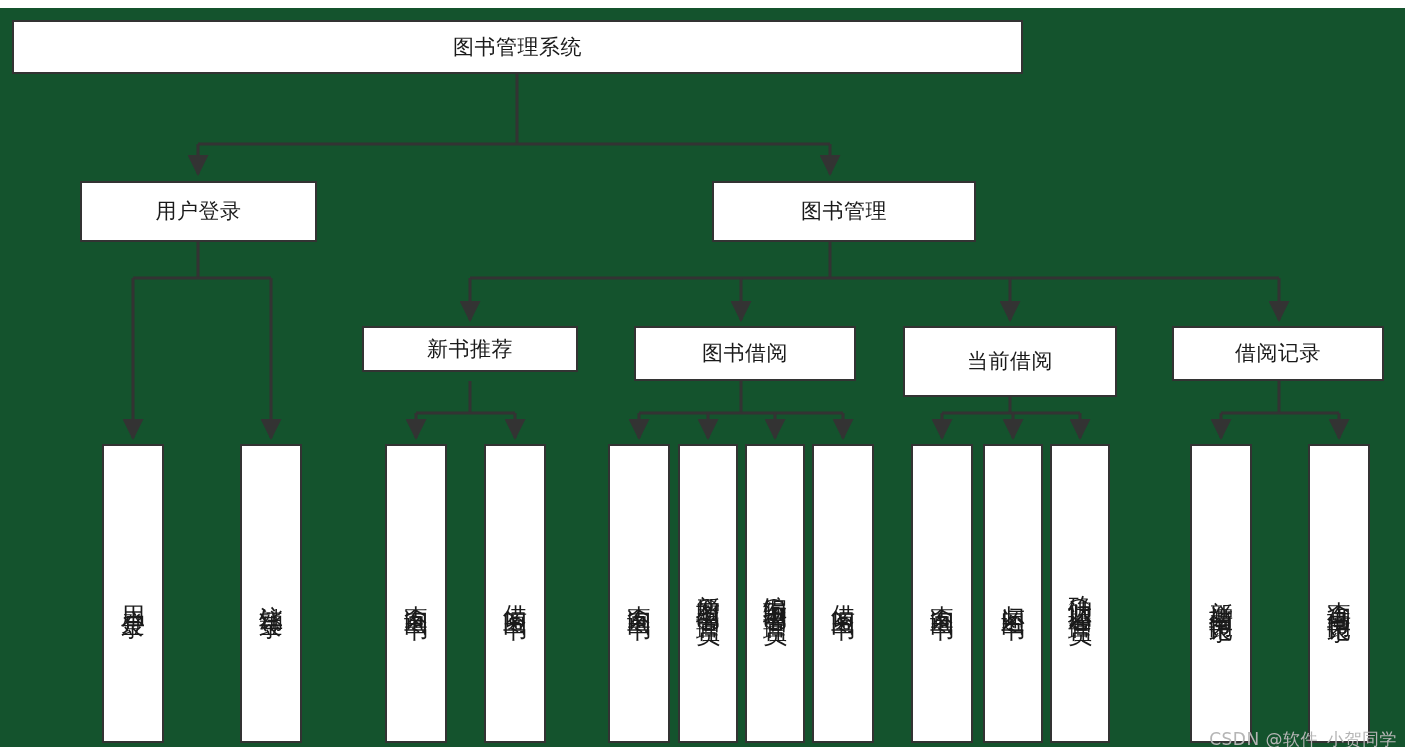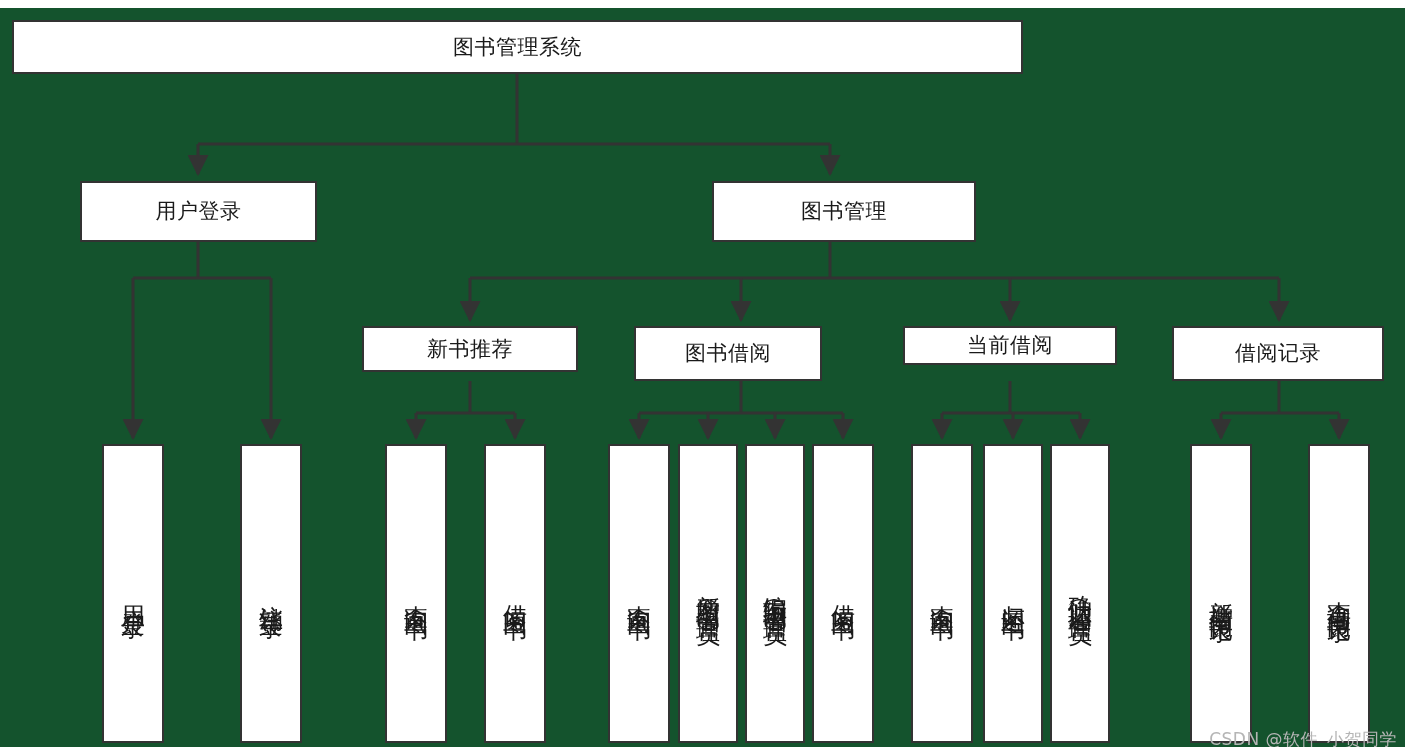--- a/index.html
+++ b/index.html
@@ -136,24 +136,24 @@
   <div class="node horizontal" style="left:80px; top:173px; width:237px; height:61px;">
     <span class="lbl">用户登录</span>
   </div>
   <div class="node horizontal" style="left:712px; top:173px; width:264px; height:61px;">
     <span class="lbl">图书管理</span>
   </div>
 
   <div class="node horizontal" style="left:362px; top:318px; width:216px; height:46px;">
     <span class="lbl">新书推荐</span>
   </div>
-  <div class="node horizontal" style="left:634px; top:318px; width:188px; height:55px;">
+  <div class="node horizontal" style="left:634px; top:318px; width:222px; height:55px;">
     <span class="lbl">图书借阅</span>
   </div>
-  <div class="node horizontal" style="left:903px; top:318px; width:214px; height:39px;">
+  <div class="node horizontal" style="left:903px; top:318px; width:214px; height:71px;">
     <span class="lbl">当前借阅</span>
   </div>
   <div class="node horizontal" style="left:1172px; top:318px; width:212px; height:55px;">
     <span class="lbl">借阅记录</span>
   </div>
 
   <div class="node vertical" style="left:102px; top:436px; width:62px; height:299px;">
     <span class="lbl">用户登录</span>
   </div>
   <div class="node vertical" style="left:240px; top:436px; width:62px; height:299px;">

